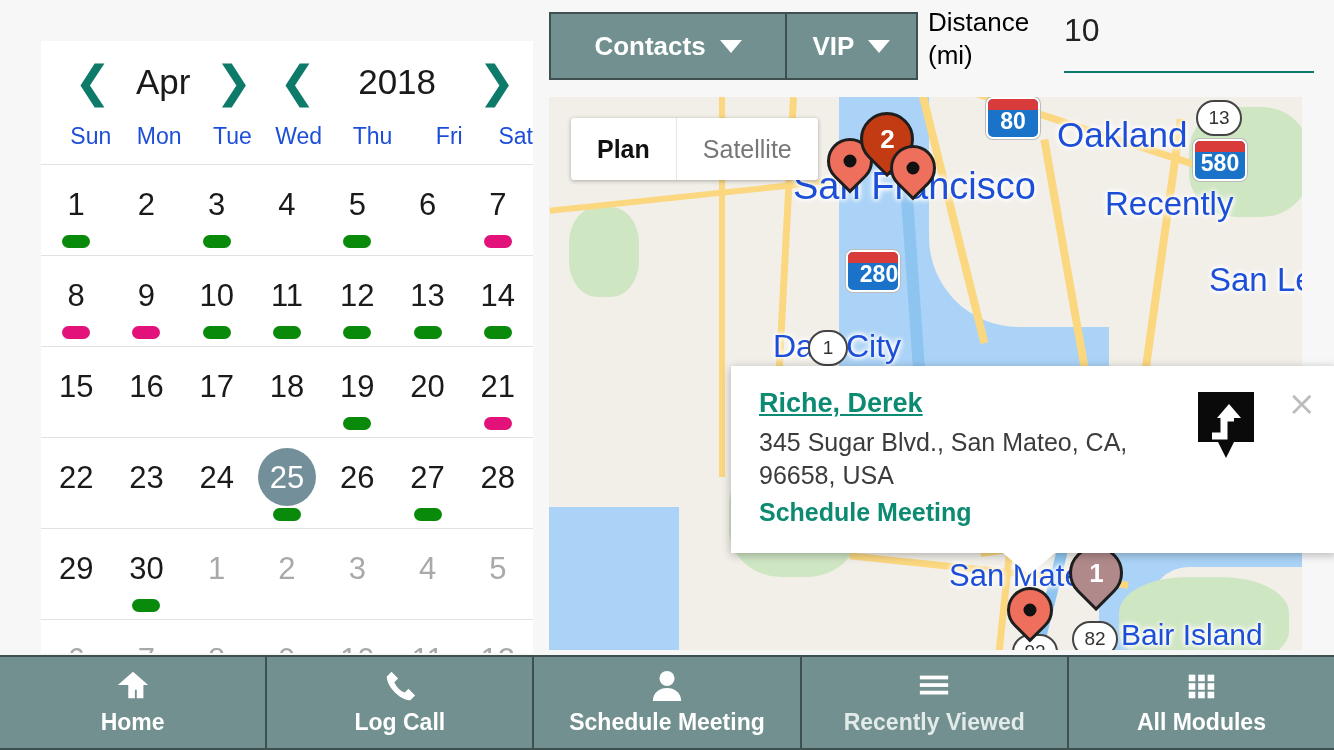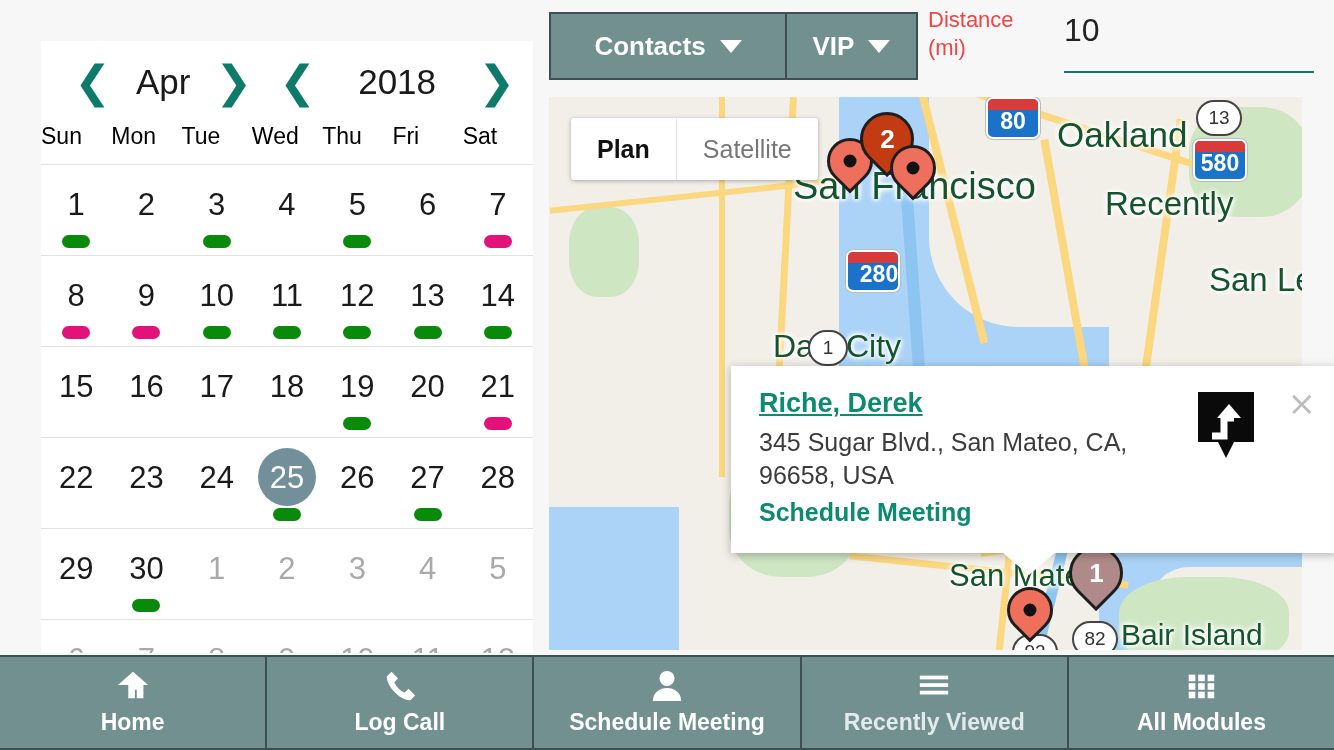--- a/index.html
+++ b/index.html
@@ -28,21 +28,21 @@
     padding: 0 6px; font-family: "DejaVu Sans", sans-serif;
   }
   .cal-title {
     font-size: 35px; color: #1a1a1a; text-align: center;
     min-width: 92px; font-weight: 400;
   }
   .cal-title.year { min-width: 150px; }
 
   .dow-row { display: flex; padding: 0 0 14px 0; }
   .dow {
-    flex: 1; text-align: left; font-size: 23px; color: #000000;
+    flex: 1; text-align: right; font-size: 23px; color: #1d4ed8;
   }
   .weeks { border-top: 1px solid #e2e2e2; }
   .week {
     display: flex; border-bottom: 1px solid #e2e2e2;
     height: 91px; align-items: flex-start;
   }
   .day {
     flex: 1; display: flex; flex-direction: column;
     align-items: center; justify-content: flex-start;
     height: 100%; padding-top: 10px; cursor: pointer;
@@ -77,42 +77,42 @@
   .caret {
     width: 0; height: 0; border-left: 11px solid transparent;
     border-right: 11px solid transparent; border-top: 13px solid #fff;
   }
 
   #distance-group {
     position: absolute; left: 928px; top: 6px;
     display: flex; align-items: flex-start; gap: 18px;
   }
   .dist-label {
-    font-size: 22px; color: #ef4444; line-height: 1.25;
+    font-size: 26px; color: #000000; line-height: 1.25;
     width: 118px;
   }
   .dist-field { width: 250px; padding-top: 6px; }
   .dist-value {
     font-size: 32px; color: #222; padding-bottom: 22px;
     border-bottom: 2px solid #0d7a6a;
   }
 
   
   #map {
     position: absolute; left: 549px; top: 97px;
     width: 753px; height: 553px;
     background: #aad3f7; overflow: hidden;
   }
   .land { position: absolute; background: #f2efe9; }
   .green-area { position: absolute; background: #cfe6c3; border-radius: 40%; }
   .road { position: absolute; background: #fbd77f; }
   .river { position: absolute; background: #8ec5f0; }
 
   .city-label {
-    position: absolute; color: #14532d; white-space: nowrap;
+    position: absolute; color: #1d4ed8; white-space: nowrap;
     text-shadow: 0 0 4px #fff, 0 0 4px #fff, 0 0 7px #fff, 0 0 7px #fff;
     font-weight: 400;
   }
   .shield {
     position: absolute; background: #fff; border: 2px solid #444;
     border-radius: 50%; display: flex; align-items: center;
     justify-content: center; font-size: 19px; color: #333;
   }
   .ishield {
     position: absolute; width: 54px; height: 42px; border-radius: 7px;

